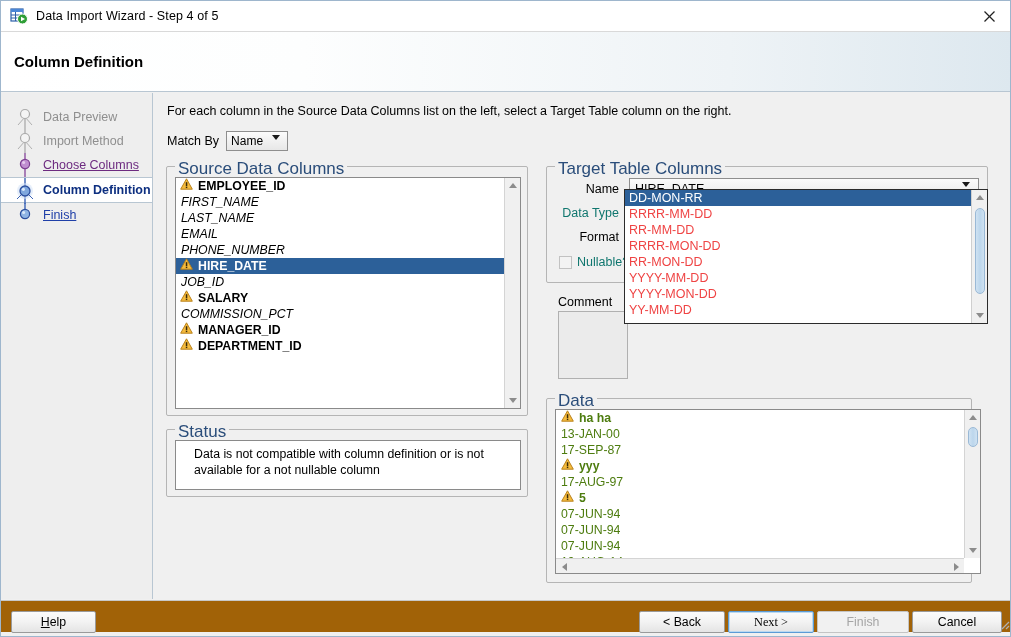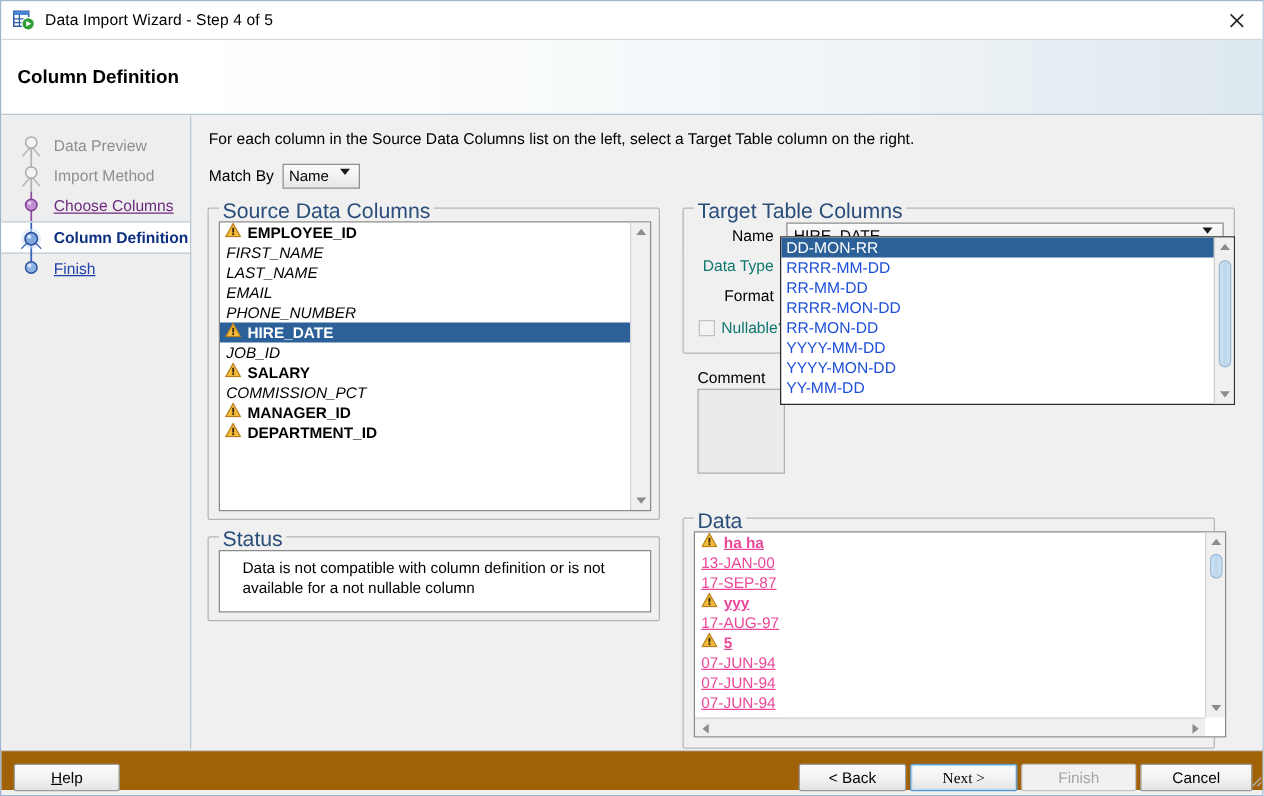--- a/index.html
+++ b/index.html
@@ -227,33 +227,33 @@
   .dropdown-pop {
     position: absolute;
     background: #ffffff;
     border: 1px solid #2b2b2b;
     z-index: 40;
     overflow: hidden;
   }
   .dd-item {
     height: 16px; line-height: 16px;
     padding-left: 4px;
-    font-size: 12.5px; color: #1d4ed8;
+    font-size: 12.5px; color: #ef4444;
     white-space: nowrap; cursor: pointer;
   }
   .dd-item.sel { background: #2c6099; color: #ffffff; }
 
   
-  #grp-data { left: 392px; top: 305px; width: 426px; height: 185px; margin-top: 16px; }
+  #grp-data { left: 392px; top: 305px; width: 426px; height: 185px; }
   #list-data { left: 8px; top: 10px; width: 426px; height: 165px; }
   .list-inner-data { position: absolute; left: 0; top: 0; right: 16px; bottom: 15px; overflow: hidden; }
   .dli {
     height: 16px; line-height: 16px;
-    padding-left: 5px; font-size: 12.3px; color: #ec4899;
-    display: flex; align-items: center; white-space: nowrap; text-decoration: underline;
+    padding-left: 5px; font-size: 12.3px; color: #4d7c0f;
+    display: flex; align-items: center; white-space: nowrap;
   }
   .dli.warn { font-weight: bold; }
   .dli .warn-ico { margin-right: 5px; flex: none; }
 
   
   .vscroll {
     position: absolute; right: 0; top: 0; bottom: 0;
     width: 16px; background: #f0f0f0; border-left: 1px solid #d4d4d4;
   }
   .vscroll.withh { bottom: 15px; }

